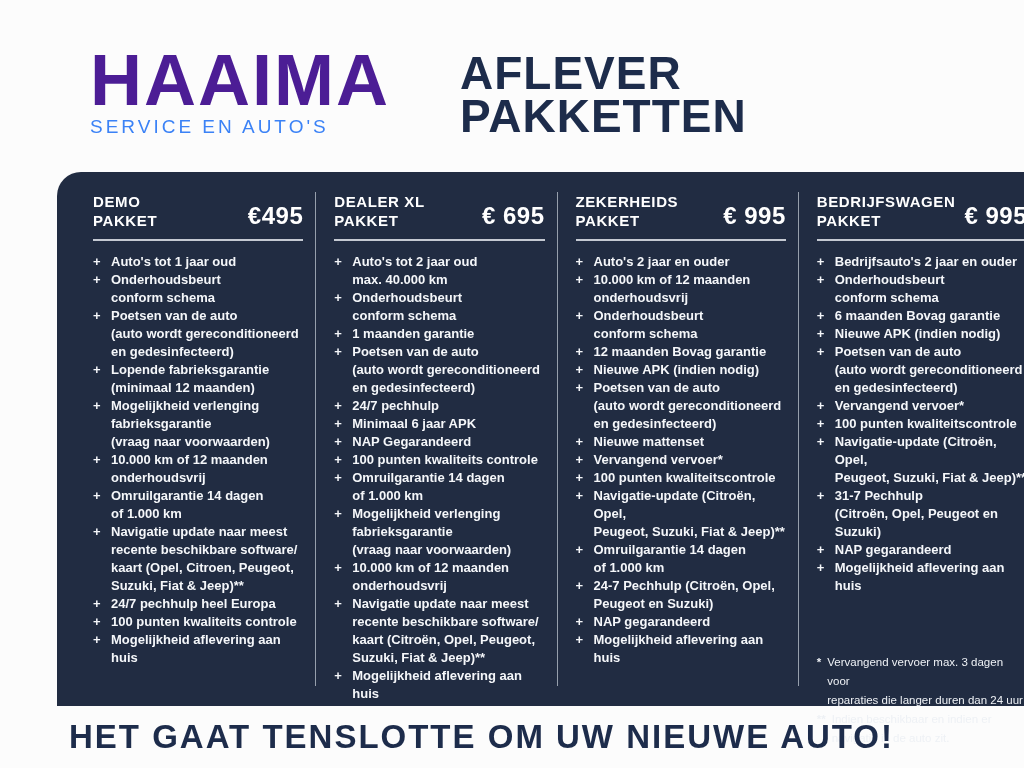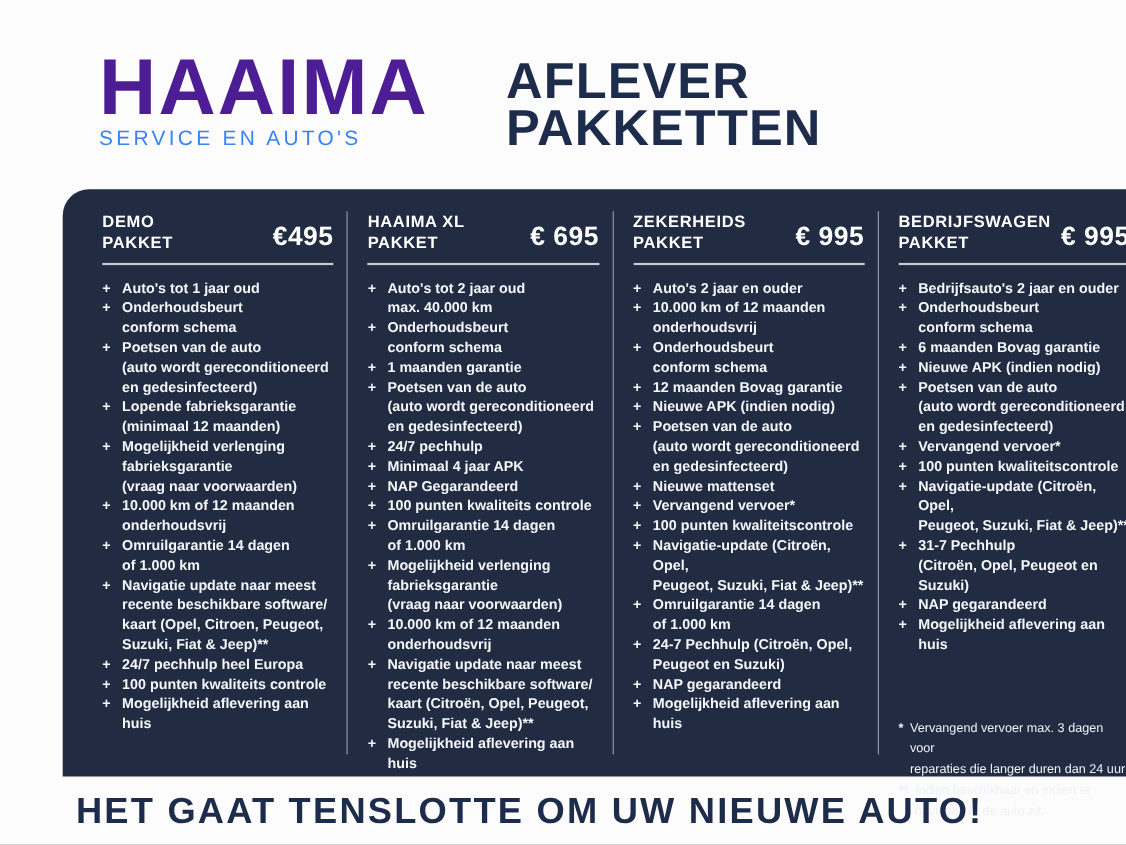--- a/index.html
+++ b/index.html
@@ -165,21 +165,21 @@
           <li class="item">
     <span class="plus">+</span>
     <span class="item-text">Mogelijkheid aflevering aan huis</span>
   </li>
         </ul>
     <div class="footnotes"></div>
   </div>
       <div class="col">
     <div class="col-head">
       <div class="col-name">
-        <span>HAAIMA XL</span>
+        <span>DEALER XL</span>
         <span>PAKKET</span>
       </div>
       <div class="col-price">€ 695</div>
     </div>
     <div class="col-rule"></div>
     <ul class="items">
           <li class="item">
     <span class="plus">+</span>
     <span class="item-text">Auto's tot 2 jaar oud
 max. 40.000 km</span>
@@ -198,21 +198,21 @@
     <span class="item-text">Poetsen van de auto
 (auto wordt gereconditioneerd
 en gedesinfecteerd)</span>
   </li>
           <li class="item">
     <span class="plus">+</span>
     <span class="item-text">24/7 pechhulp</span>
   </li>
           <li class="item">
     <span class="plus">+</span>
-    <span class="item-text">Minimaal 4 jaar APK</span>
+    <span class="item-text">Minimaal 6 jaar APK</span>
   </li>
           <li class="item">
     <span class="plus">+</span>
     <span class="item-text">NAP Gegarandeerd</span>
   </li>
           <li class="item">
     <span class="plus">+</span>
     <span class="item-text">100 punten kwaliteits controle</span>
   </li>
           <li class="item">

